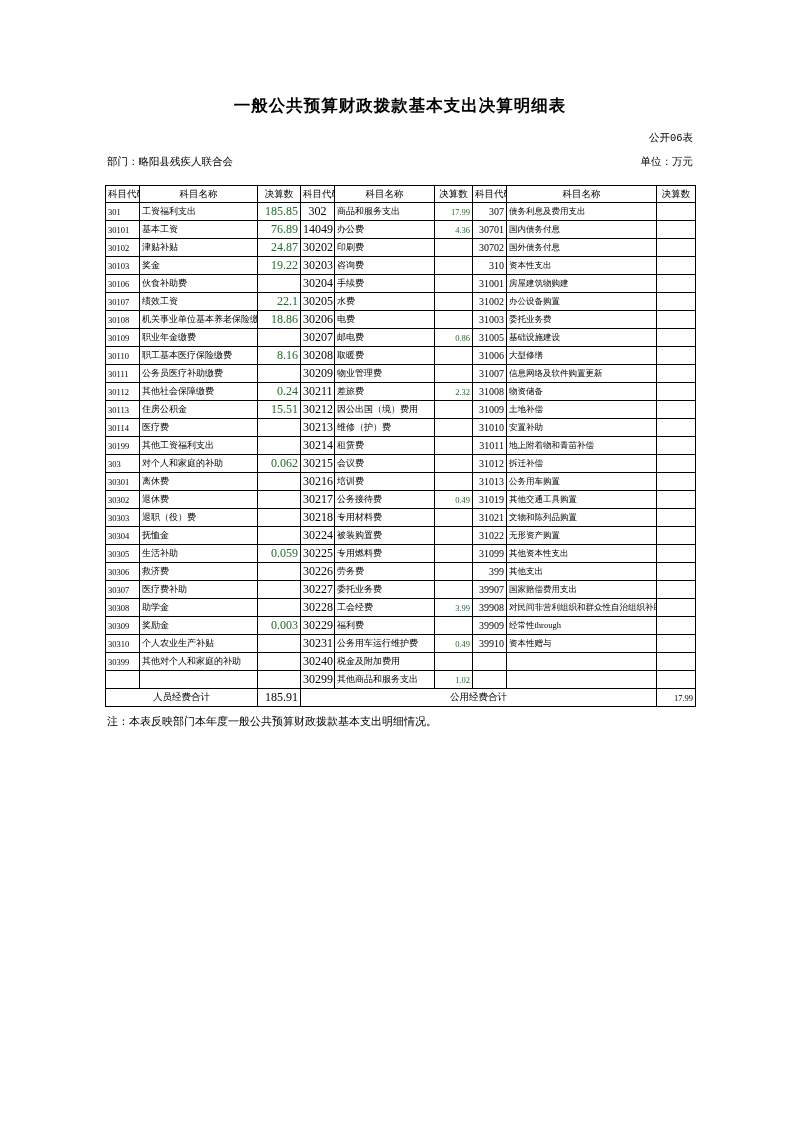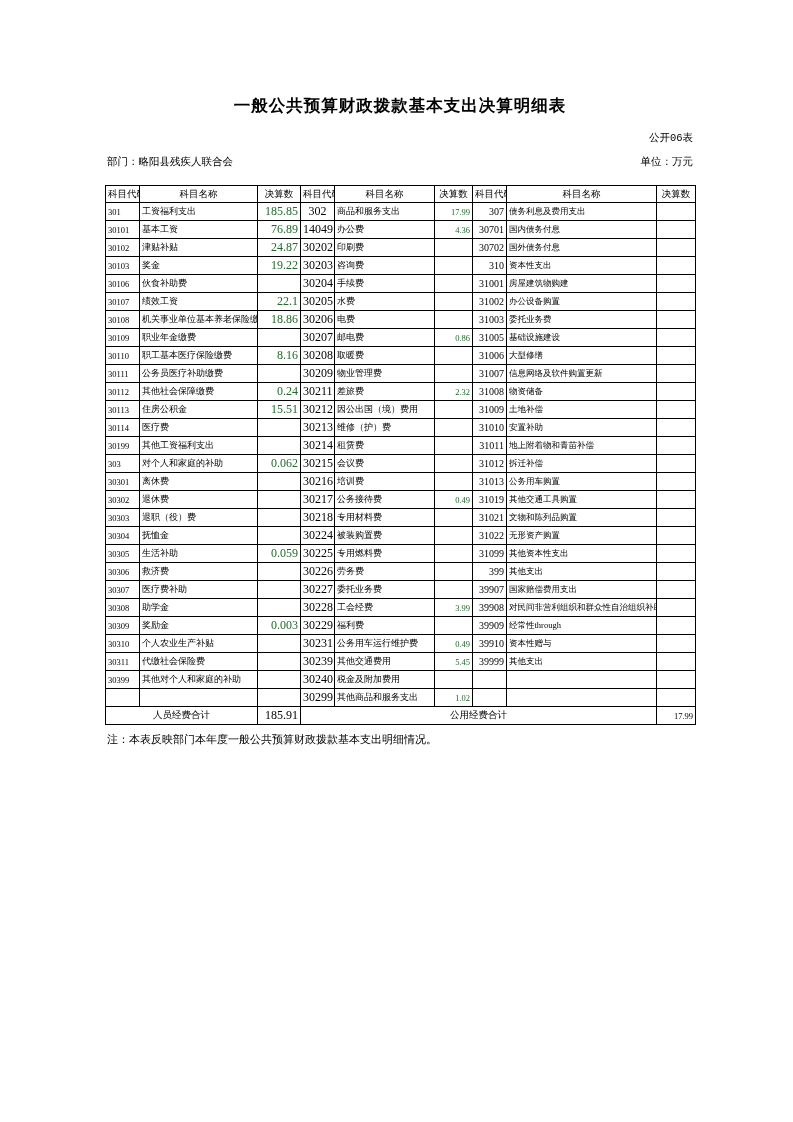--- a/index.html
+++ b/index.html
@@ -393,31 +393,20 @@
             <td class="c-name">个人农业生产补贴</td>
             <td class="c-num green"></td>
             <td class="c-code2">30231</td>
             <td class="c-name2">公务用车运行维护费</td>
             <td class="c-num2 green">0.49</td>
             <td class="c-code3">39910</td>
             <td class="c-name3">资本性赠与</td>
             <td class="c-num3 green"></td>
           </tr>
           <tr>
-            <td class="c-code">30311</td>
-            <td class="c-name">代缴社会保险费</td>
-            <td class="c-num green"></td>
-            <td class="c-code2">30239</td>
-            <td class="c-name2">其他交通费用</td>
-            <td class="c-num2 green">5.45</td>
-            <td class="c-code3">39999</td>
-            <td class="c-name3">其他支出</td>
-            <td class="c-num3 green"></td>
-          </tr>
-          <tr>
             <td class="c-code">30399</td>
             <td class="c-name">其他对个人和家庭的补助</td>
             <td class="c-num green"></td>
             <td class="c-code2">30240</td>
             <td class="c-name2">税金及附加费用</td>
             <td class="c-num2 green"></td>
             <td class="c-code3"></td>
             <td class="c-name3"></td>
             <td class="c-num3 green"></td>
           </tr>

